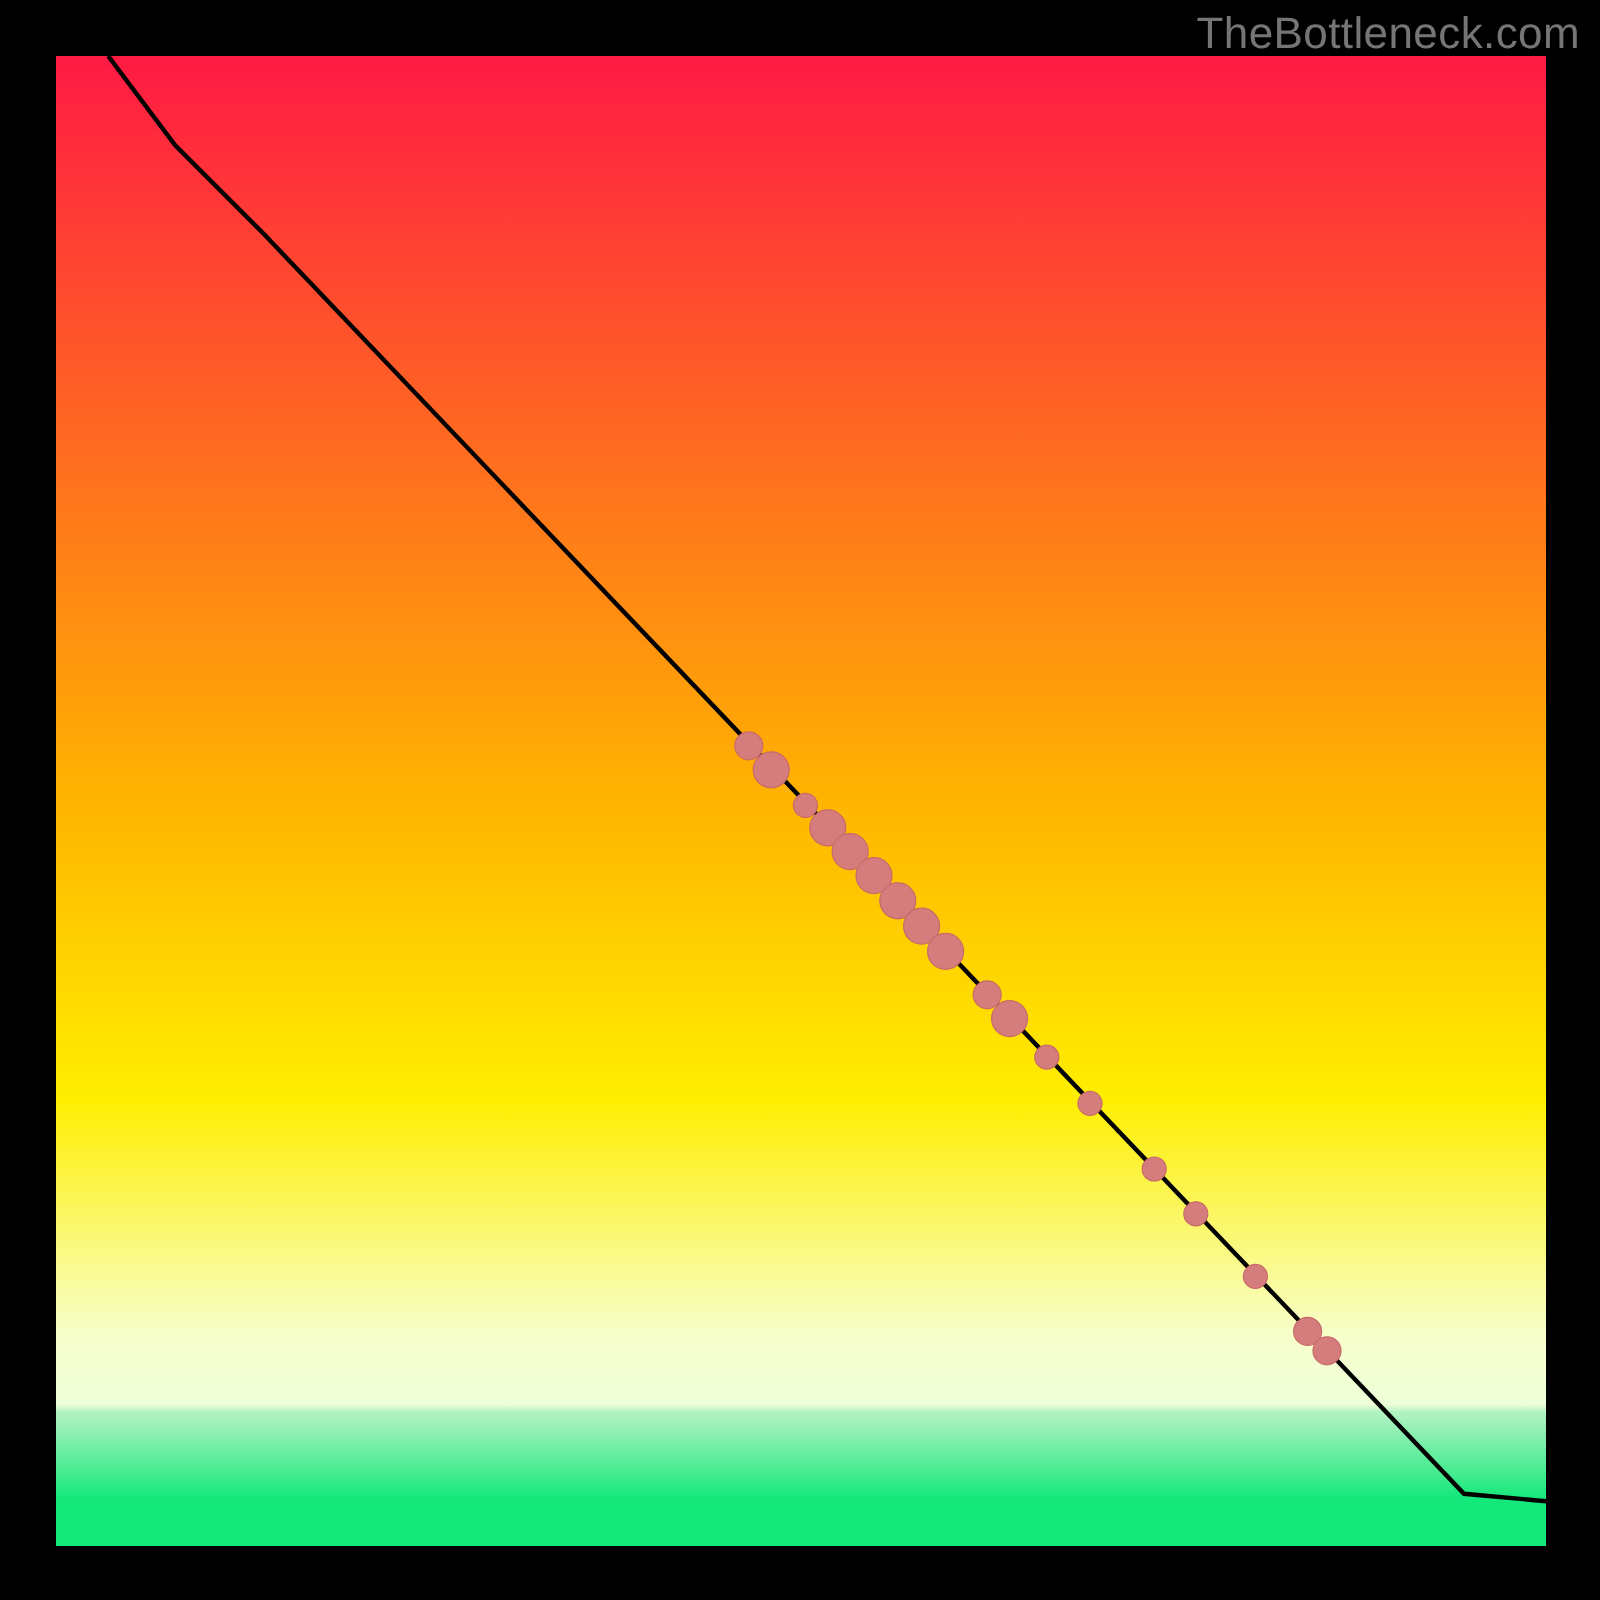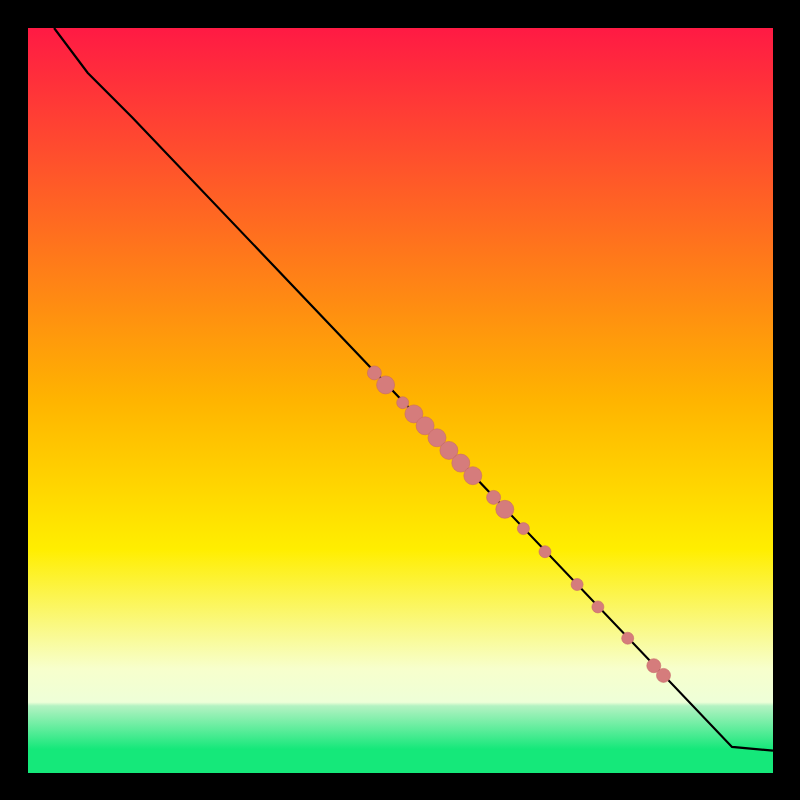--- a/index.html
+++ b/index.html
@@ -73,13 +73,14 @@
           <circle cx="545.0" cy="551.7" r="6" fill="#d57c7c" stroke="#c86a6a" stroke-width="0.6"></circle>
           <circle cx="577.1" cy="584.5" r="6" fill="#d57c7c" stroke="#c86a6a" stroke-width="0.6"></circle>
           <circle cx="597.9" cy="606.9" r="6" fill="#d57c7c" stroke="#c86a6a" stroke-width="0.6"></circle>
           <circle cx="627.7" cy="638.2" r="6" fill="#d57c7c" stroke="#c86a6a" stroke-width="0.6"></circle>
           <circle cx="653.8" cy="665.7" r="7" fill="#d57c7c" stroke="#c86a6a" stroke-width="0.6"></circle>
           <circle cx="663.5" cy="675.4" r="7" fill="#d57c7c" stroke="#c86a6a" stroke-width="0.6"></circle>
         </g>
   </g>
 </svg>
 
+<div class="watermark">TheBottleneck.com</div>
 </div>
 
 </body></html>

